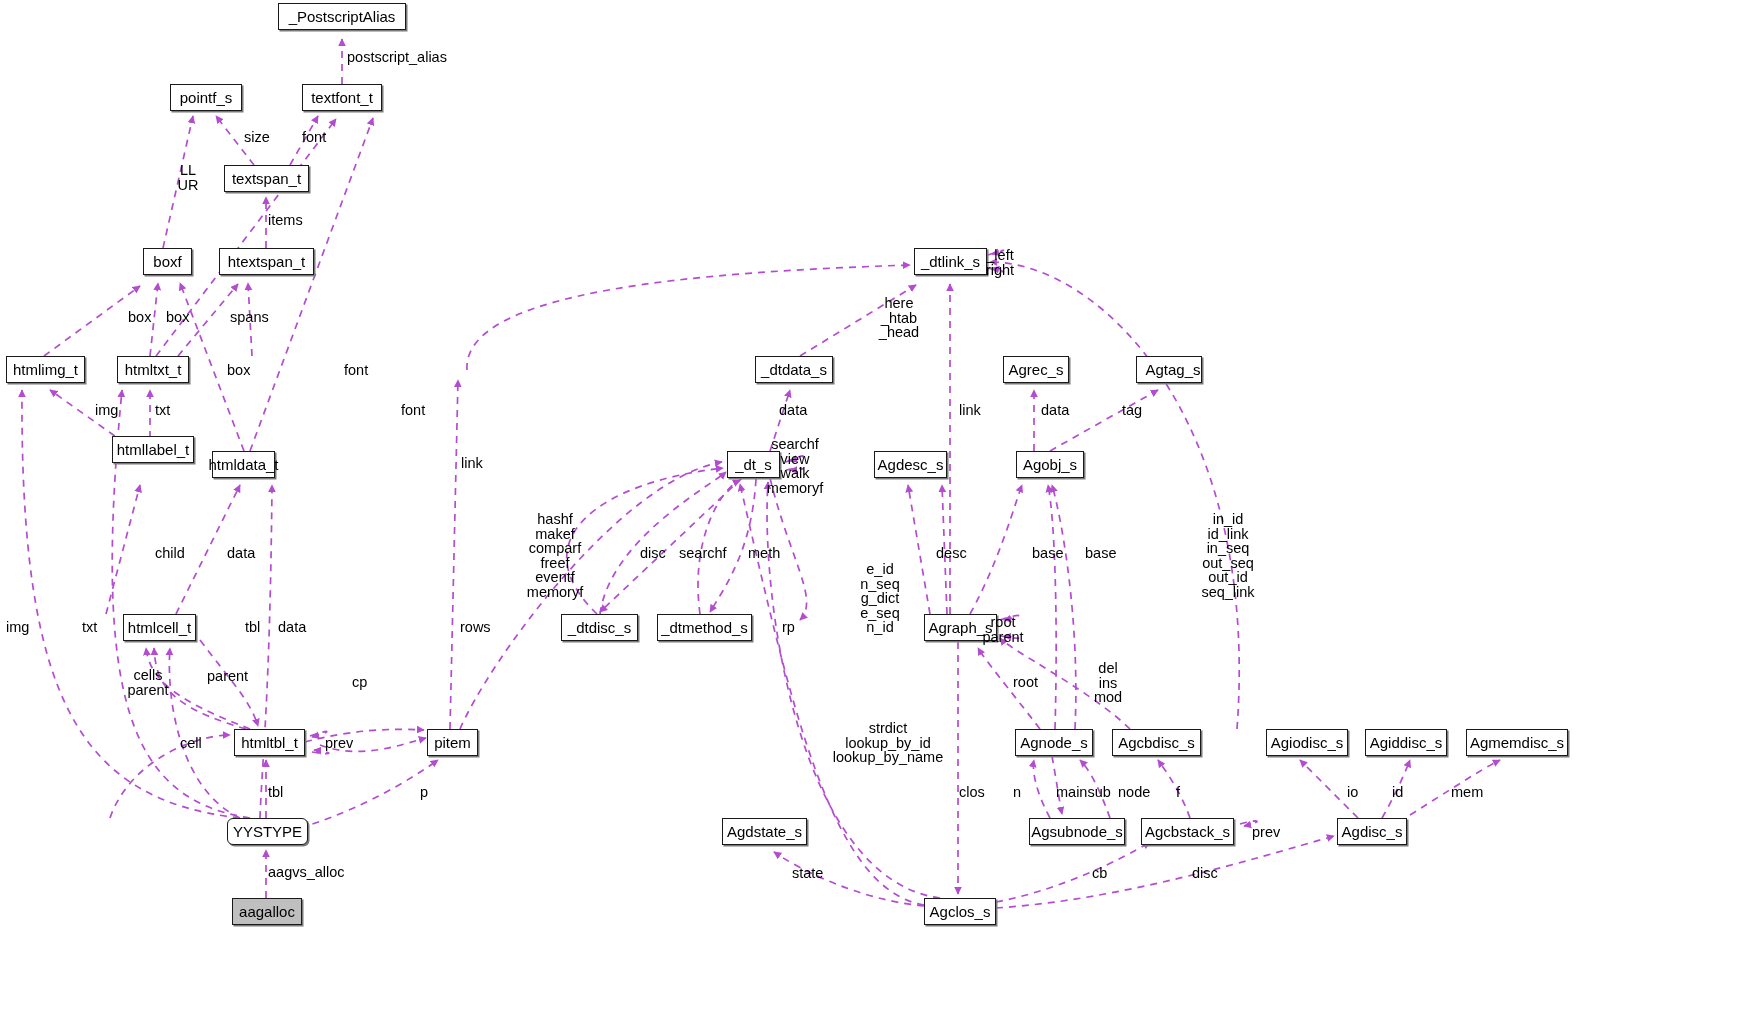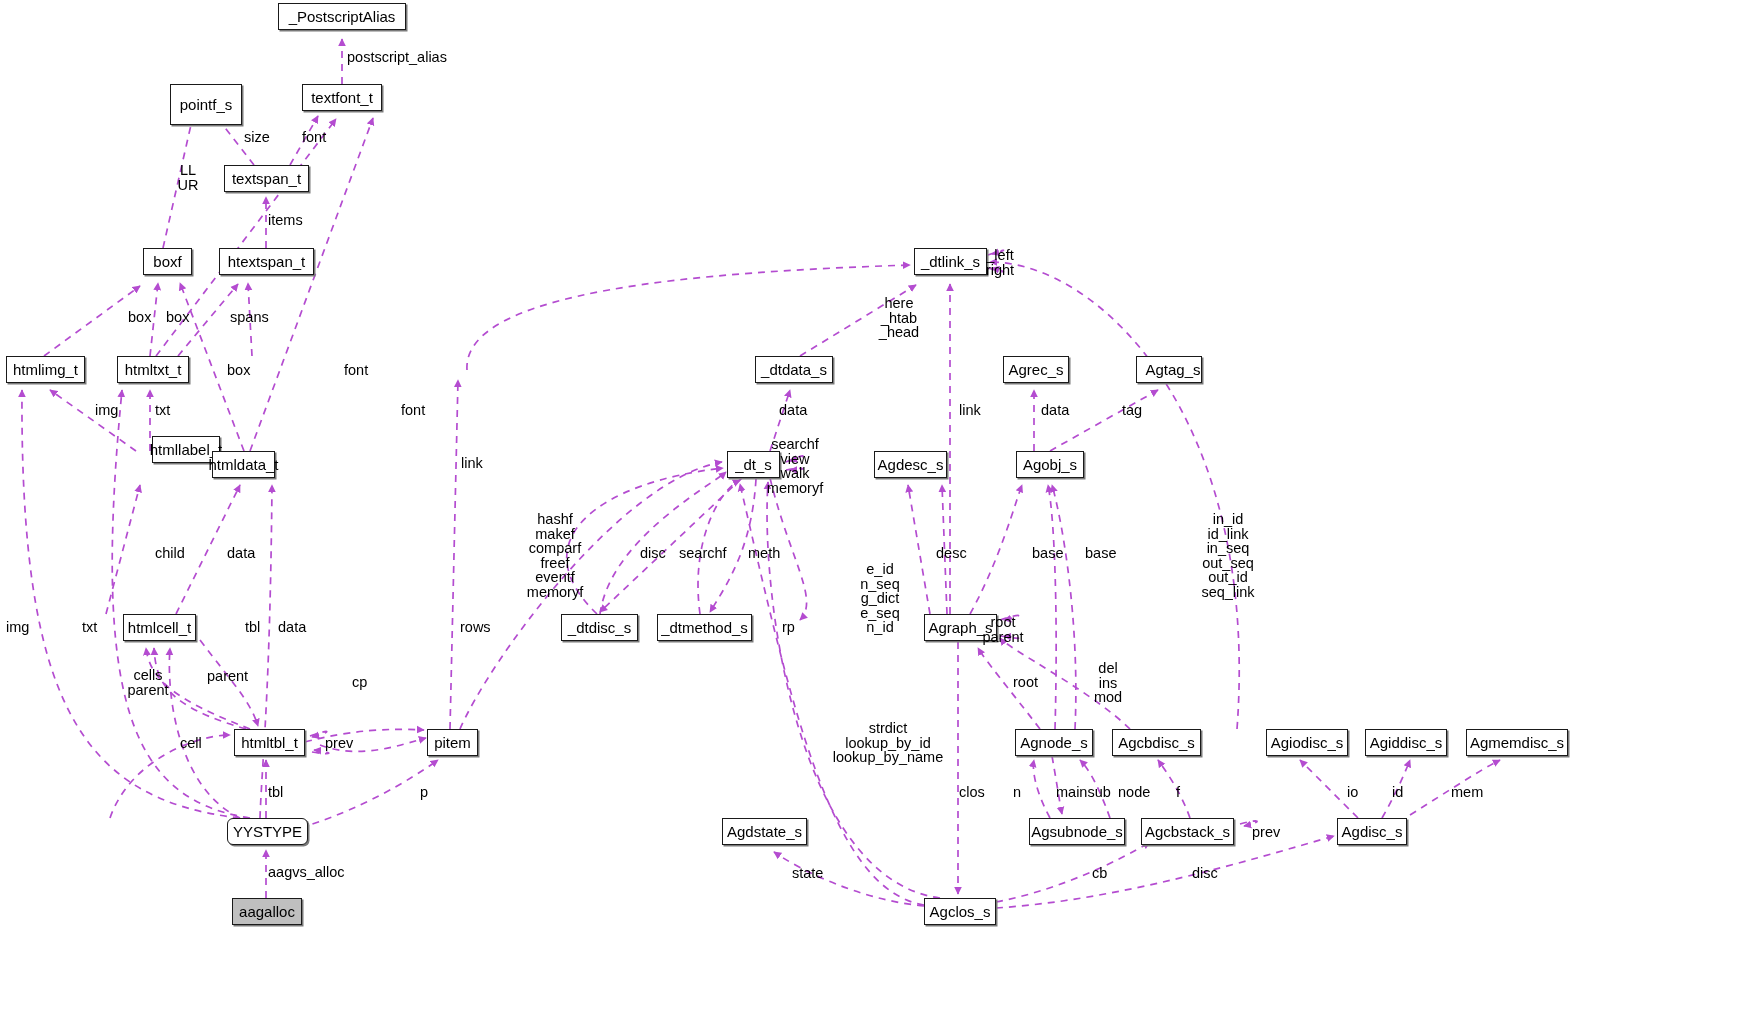--- a/index.html
+++ b/index.html
@@ -137,21 +137,21 @@
       <path d="M924,906 C860,900 800,870 774,852"></path>
 
       <path d="M1075,729 C1080,620 1062,520 1052,485"></path>
     </g>
   </svg>
 
   <div id="nodes">
       <div class="node" style="left: 278px; top: 3px; width: 128px; height: 27px;">
         <span>_PostscriptAlias</span>
       </div>
-      <div class="node" style="left: 170px; top: 84px; width: 72px; height: 41px;">
+      <div class="node" style="left: 170px; top: 84px; width: 72px; height: 27px;">
         <span>pointf_s</span>
       </div>
       <div class="node" style="left: 302px; top: 84px; width: 80px; height: 27px;">
         <span>textfont_t</span>
       </div>
       <div class="node" style="left: 224px; top: 165px; width: 85px; height: 27px;">
         <span>textspan_t</span>
       </div>
       <div class="node" style="left: 143px; top: 248px; width: 49px; height: 27px;">
         <span>boxf</span>
@@ -170,21 +170,21 @@
       </div>
       <div class="node" style="left: 755px; top: 356px; width: 78px; height: 27px;">
         <span>_dtdata_s</span>
       </div>
       <div class="node" style="left: 1003px; top: 356px; width: 66px; height: 27px;">
         <span>Agrec_s</span>
       </div>
       <div class="node" style="left: 1136px; top: 356px; width: 66px; height: 27px; padding-left: 8px;">
         <span>Agtag_s</span>
       </div>
-      <div class="node" style="left: 112px; top: 436px; width: 68px; height: 27px; margin-left: 40px;">
+      <div class="node" style="left: 112px; top: 436px; width: 82px; height: 27px;">
         <span>htmllabel_t</span>
       </div>
       <div class="node" style="left: 212px; top: 451px; width: 63px; height: 27px;">
         <span>htmldata_t</span>
       </div>
       <div class="node" style="left: 727px; top: 451px; width: 53px; height: 27px;">
         <span>_dt_s</span>
       </div>
       <div class="node" style="left: 874px; top: 451px; width: 73px; height: 27px;">
         <span>Agdesc_s</span>

